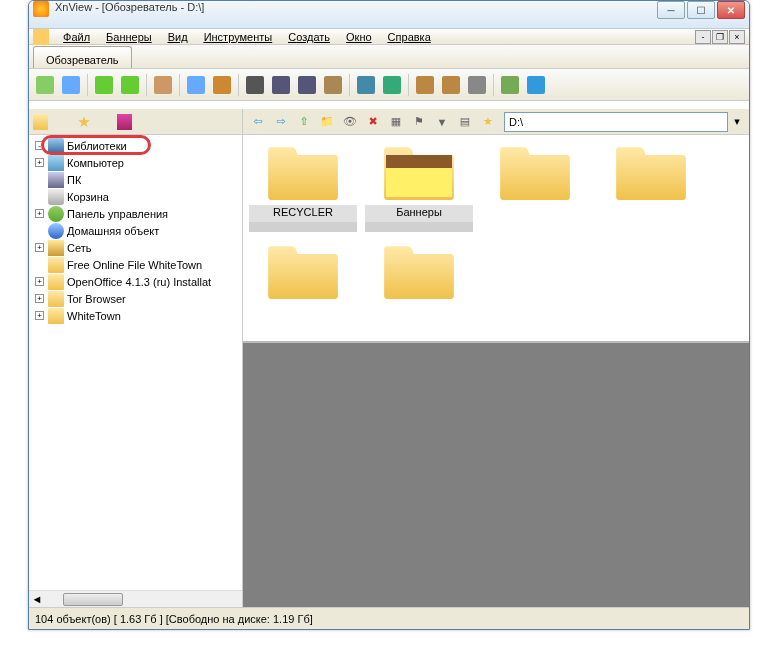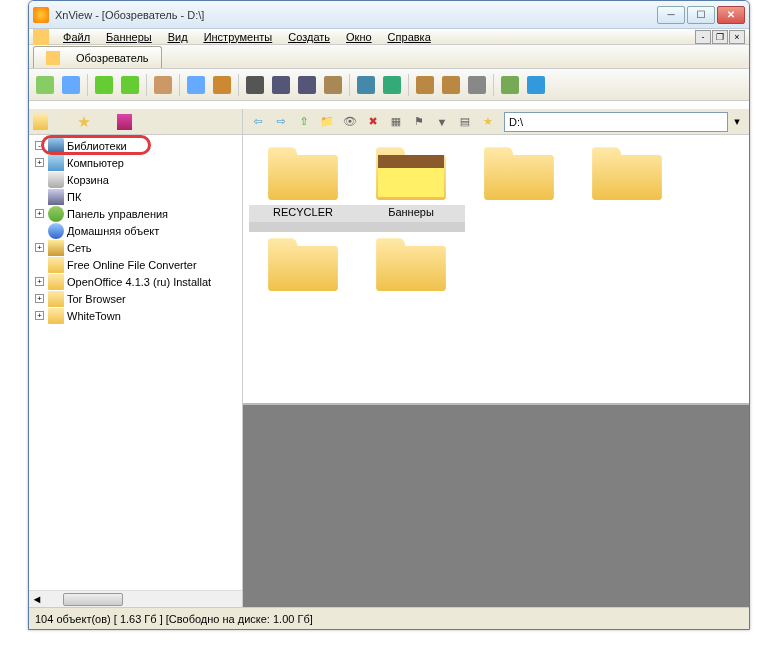--- a/index.html
+++ b/index.html
@@ -1,35 +1,35 @@
 <!DOCTYPE html>
 <html><head>
 <meta charset="utf-8">
 <style>
 * { margin: 0; padding: 0; box-sizing: border-box; font-family: "Segoe UI", Tahoma, sans-serif; font-size: 11px; }
 body { background: #fff; width: 778px; height: 653px; position: relative; overflow: hidden; }
 
 .window-frame { position: absolute; left: 28px; top: 0; width: 722px; height: 630px; border: 1px solid #5a7ca8; border-radius: 6px 6px 0 0; background: #fff; box-shadow: 0 0 3px rgba(0,0,0,0.3); }
 
-.titlebar { height: 28px; background: linear-gradient(to bottom, #f3f7fb, #dae8f5); border-bottom: 1px solid #bcd; display: flex; align-items: center; padding: 0 4px; border-radius: 5px 5px 0 0; }
+.titlebar { height: 28px; background: linear-gradient(to bottom, #f3f7fb, #dae8f5); border-bottom: 1px solid #bcd; display: flex; align-items: flex-start; padding: 0 4px; border-radius: 5px 5px 0 0; }
 .titlebar-icon { width: 16px; height: 16px; background: radial-gradient(circle, #ffcc33, #ff7700); border-radius: 2px; margin-right: 6px; }
 .titlebar-text { flex: 1; color: #333; }
 .win-btns { display: flex; gap: 2px; }
 .win-btn { width: 28px; height: 18px; border: 1px solid #8aa; background: linear-gradient(to bottom, #f5fbff, #d4e6f5); border-radius: 2px; display: flex; align-items: center; justify-content: center; font-size: 10px; color: #333; cursor: pointer; }
 .win-btn.close { background: linear-gradient(to bottom, #e98, #d9534f); color: #fff; font-weight: bold; border-color: #a44; }
 
 .menubar { height: 16px; background: linear-gradient(to bottom, #fdfdfd, #ece9d8); border-bottom: 1px solid #ccc; display: flex; align-items: center; padding: 0 4px; }
 .menubar-icon { width: 16px; height: 16px; background: #fc6; margin-right: 6px; }
 .menu-item { padding: 3px 8px; cursor: pointer; text-decoration: underline; color: #000; }
 .menu-item:first-letter { text-decoration: underline; }
 .mdi-btns { margin-left: auto; display: flex; gap: 1px; }
 .mdi-btn { width: 16px; height: 14px; border: 1px solid #9a9a9a; background: #e8e8e8; font-size: 9px; display: flex; align-items: center; justify-content: center; cursor: pointer; }
 
 .tabbar { height: 24px; background: linear-gradient(to bottom, #fafafa, #ece9d8); border-bottom: 1px solid #ccc; display: flex; align-items: flex-end; padding-left: 4px; }
-.tab { height: 22px; padding: 3px 12px; background: linear-gradient(to bottom, #fff, #ece9d8); border: 1px solid #aca899; border-bottom: none; border-radius: 3px 3px 0 0; display: flex; align-items: center; gap: 16px; }
+.tab { height: 22px; padding: 3px 12px; background: linear-gradient(to bottom, #fff, #ece9d8); border: 1px solid #aca899; border-bottom: none; border-radius: 3px 3px 0 0; display: flex; align-items: center; gap: 4px; flex-direction: column; }
 .tab-icon { width: 14px; height: 14px; background: #fc6; }
 
 .toolbar-main { height: 32px; background: linear-gradient(to bottom, #fafafa, #ece9d8); border-bottom: 1px solid #ccc; display: flex; align-items: center; padding: 0 4px; gap: 2px; }
 .tb-btn { width: 24px; height: 24px; border: 1px solid transparent; border-radius: 2px; display: flex; align-items: center; justify-content: center; cursor: pointer; }
 .tb-sep { width: 1px; height: 22px; background: #ccc; margin: 0 2px; }
 
 .content-area { position: absolute; top: 108px; bottom: 22px; left: 0; right: 0; display: flex; }
 
 .tree-panel { width: 214px; border-right: 1px solid #ccc; display: flex; flex-direction: column; background: #fff; }
 .tree-tabs { height: 26px; background: #ece9d8; border-bottom: 1px solid #ccc; display: flex; align-items: center; padding: 0 4px; gap: 24px; }
@@ -44,21 +44,21 @@
 .tree-scroll { height: 17px; background: #f0f0f0; border-top: 1px solid #ddd; display: flex; align-items: center; }
 .tree-scroll-thumb { width: 60px; height: 13px; background: linear-gradient(to bottom, #eee, #ccc); border: 1px solid #999; border-radius: 2px; margin-left: 18px; }
 
 .right-panel { flex: 1; display: flex; flex-direction: column; }
 .nav-toolbar { height: 26px; background: #ece9d8; border-bottom: 1px solid #ccc; display: flex; align-items: center; padding: 0 4px; gap: 1px; }
 .nav-btn { width: 22px; height: 20px; display: flex; align-items: center; justify-content: center; cursor: pointer; }
 .path-box { flex: 1; height: 20px; border: 1px solid #7f9db9; background: #fff; padding: 2px 4px; margin-left: 4px; display: flex; align-items: center; }
 .path-arrow { width: 16px; cursor: pointer; text-align: center; }
 
 .thumb-area { flex: 1; background: #fff; overflow: hidden; display: flex; flex-direction: column; }
-.thumb-grid { height: 268px; display: flex; flex-wrap: wrap; align-content: flex-start; padding: 6px; gap: 0; overflow: hidden; }
+.thumb-grid { height: 206px; display: flex; flex-wrap: wrap; align-content: flex-start; padding: 6px; gap: 8px; overflow: hidden; }
 .thumb-item { width: 108px; display: flex; flex-direction: column; align-items: center; }
 .thumb-folder { width: 78px; height: 62px; position: relative; margin-bottom: 2px; }
 .folder-svg { width: 100%; height: 100%; }
 .thumb-folder.banners::after { content: ""; position: absolute; top: 14px; left: 6px; right: 6px; bottom: 6px; background: linear-gradient(to bottom, #8a5a2a 0%, #8a5a2a 30%, #fff067 30%, #fff067 100%); }
 .thumb-label { width: 108px; height: 17px; background: #e0e0e0; text-align: center; padding: 1px 0; overflow: hidden; }
 .thumb-spacer { width: 108px; height: 10px; background: #d0d0d0; }
 
 .preview-pane { flex: 1; background: #808080; border-top: 2px solid #bbb; }
 
 .statusbar { position: absolute; bottom: 0; left: 0; right: 0; height: 22px; background: #ece9d8; border-top: 1px solid #ccc; display: flex; align-items: center; padding: 0 6px; font-size: 11px; }
@@ -194,47 +194,47 @@
             <span>Библиотеки</span>
             <div class="highlight-oval"></div>
           </div>
           <div class="tree-item" style="padding-left: 6px;">
             <div class="tree-expander">+</div>
             <span class="tree-icon ic-lib"></span>
             <span>Компьютер</span>
           </div>
           <div class="tree-item" style="padding-left: 6px;">
             <div class="tree-expander empty"></div>
+            <span class="tree-icon ic-pc"></span>
+            <span>ПК</span>
+          </div>
+          <div class="tree-item" style="padding-left: 6px;">
+            <div class="tree-expander empty"></div>
             <span class="tree-icon ic-trash"></span>
             <span>Корзина</span>
-          </div>
-          <div class="tree-item" style="padding-left: 6px;">
-            <div class="tree-expander empty"></div>
-            <span class="tree-icon ic-pc"></span>
-            <span>ПК</span>
           </div>
           <div class="tree-item" style="padding-left: 6px;">
             <div class="tree-expander">+</div>
             <span class="tree-icon ic-cpanel"></span>
             <span>Панель управления</span>
           </div>
           <div class="tree-item" style="padding-left: 6px;">
             <div class="tree-expander empty"></div>
             <span class="tree-icon ic-home"></span>
             <span>Домашняя объект</span>
           </div>
           <div class="tree-item" style="padding-left: 6px;">
             <div class="tree-expander">+</div>
             <span class="tree-icon ic-net"></span>
             <span>Сеть</span>
           </div>
           <div class="tree-item" style="padding-left: 6px;">
             <div class="tree-expander empty"></div>
             <span class="tree-icon ic-folder"></span>
-            <span>Free Online File Converter</span>
+            <span>Free Online File WhiteTown</span>
           </div>
           <div class="tree-item" style="padding-left: 6px;">
             <div class="tree-expander">+</div>
             <span class="tree-icon ic-folder"></span>
             <span>OpenOffice 4.1.3 (ru) Installat</span>
           </div>
           <div class="tree-item" style="padding-left: 6px;">
             <div class="tree-expander">+</div>
             <span class="tree-icon ic-folder"></span>
             <span>Tor Browser</span>
@@ -343,15 +343,15 @@
             </div>
           </div>
         <div class="preview-pane"></div>
       </div>
     </div>
   </div>
 
   <div class="statusbar">
     <span>104 объект(ов)</span>&nbsp;
     <span>[ 1.63 Гб ]</span>&nbsp;
-    <span>[Свободно на диске: 1.00 Гб]</span>
+    <span>[Свободно на диске: 1.19 Гб]</span>
   </div>
 </div>
 
 </body></html>

